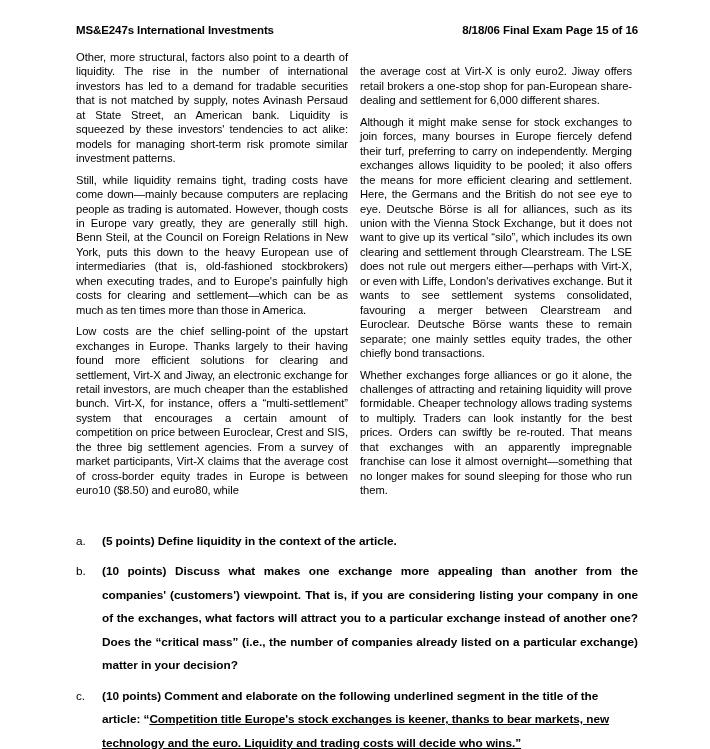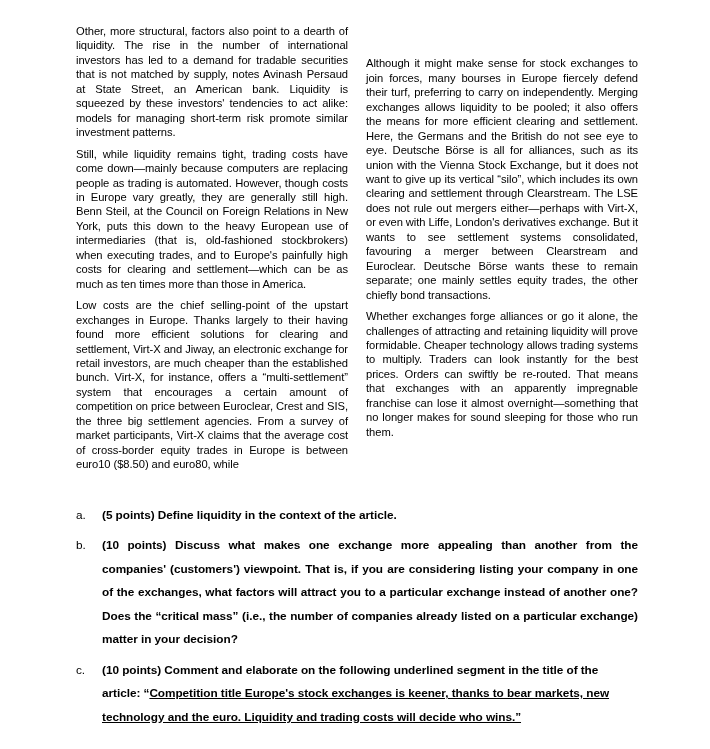--- a/index.html
+++ b/index.html
@@ -28,22 +28,22 @@
     font-size: 11.5px;
     font-weight: bold;
     letter-spacing: -0.1px;
     margin-bottom: 14px;
   }
   .header-left, .header-right {
     white-space: nowrap;
   }
   .columns {
     display: flex;
-    column-gap: 18px;
-    align-items: center;
+    column-gap: 12px;
+    align-items: flex-end;
   }
   .col {
     width: 272px;
     flex: 0 0 272px;
   }
   .col p {
     margin: 0 0 7px 0;
     font-size: 11.2px;
     line-height: 14.45px;
     text-align: justify;
@@ -82,30 +82,35 @@
   }
   .q-body .underline {
     text-decoration: underline;
   }
 </style>
 </head>
 <body>
 
 <div class="page">
 
+  <div class="page-header">
+    <div class="header-left">MS&amp;E247s International Investments</div>
+    <div class="header-right">8/18/06 Final Exam  Page 15 of 16</div>
+  </div>
 
   <div class="columns">
 
     <div class="col">
       <p>Other, more structural, factors also point to a dearth of liquidity. The rise in the number of international investors has led to a demand for tradable securities that is not matched by supply, notes Avinash Persaud at State Street, an American bank. Liquidity is squeezed by these investors' tendencies to act alike: models for managing short-term risk promote similar investment patterns.</p>
       <p>Still, while liquidity remains tight, trading costs have come down—mainly because computers are replacing people as trading is automated. However, though costs in Europe vary greatly, they are generally still high. Benn Steil, at the Council on Foreign Relations in New York, puts this down to the heavy European use of intermediaries (that is, old-fashioned stockbrokers) when executing trades, and to Europe's painfully high costs for clearing and settlement—which can be as much as ten times more than those in America.</p>
       <p>Low costs are the chief selling-point of the upstart exchanges in Europe. Thanks largely to their having found more efficient solutions for clearing and settlement, Virt-X and Jiway, an electronic exchange for retail investors, are much cheaper than the established bunch. Virt-X, for instance, offers a “multi-settlement” system that encourages a certain amount of competition on price between Euroclear, Crest and SIS, the three big settlement agencies. From a survey of market participants, Virt-X claims that the average cost of cross-border equity trades in Europe is between euro10 ($8.50) and euro80, while</p>
     </div>
 
     <div class="col">
+      <p>the average cost at Virt-X is only euro2. Jiway offers retail brokers a one-stop shop for pan-European share-dealing and settlement for 6,000 different shares.</p>
       <p>Although it might make sense for stock exchanges to join forces, many bourses in Europe fiercely defend their turf, preferring to carry on independently. Merging exchanges allows liquidity to be pooled; it also offers the means for more efficient clearing and settlement. Here, the Germans and the British do not see eye to eye. Deutsche Börse is all for alliances, such as its union with the Vienna Stock Exchange, but it does not want to give up its vertical “silo”, which includes its own clearing and settlement through Clearstream. The LSE does not rule out mergers either—perhaps with Virt-X, or even with Liffe, London's derivatives exchange. But it wants to see settlement systems consolidated, favouring a merger between Clearstream and Euroclear. Deutsche Börse wants these to remain separate; one mainly settles equity trades, the other chiefly bond transactions.</p>
       <p>Whether exchanges forge alliances or go it alone, the challenges of attracting and retaining liquidity will prove formidable. Cheaper technology allows trading systems to multiply. Traders can look instantly for the best prices. Orders can swiftly be re-routed. That means that exchanges with an apparently impregnable franchise can lose it almost overnight—something that no longer makes for sound sleeping for those who run them.</p>
     </div>
 
   </div>
 
   <div class="questions">
 
     <div class="q-item">
       <div class="q-marker">a.</div>

